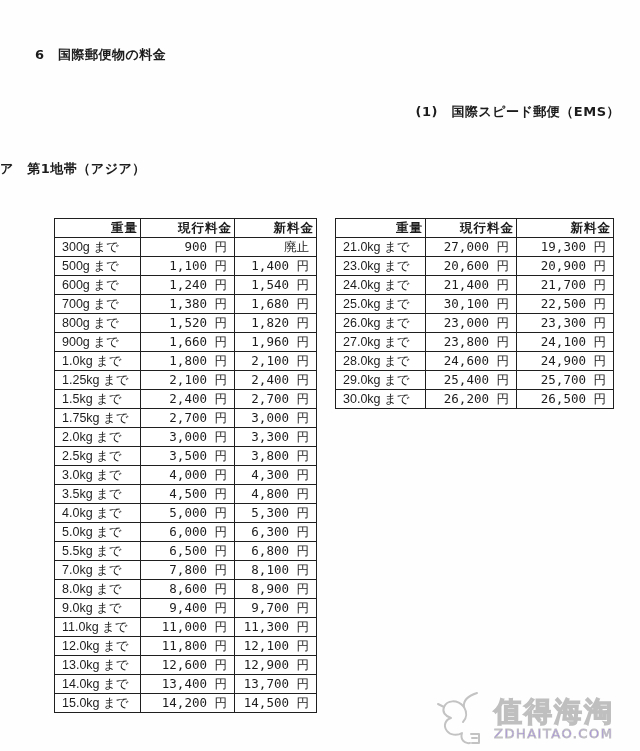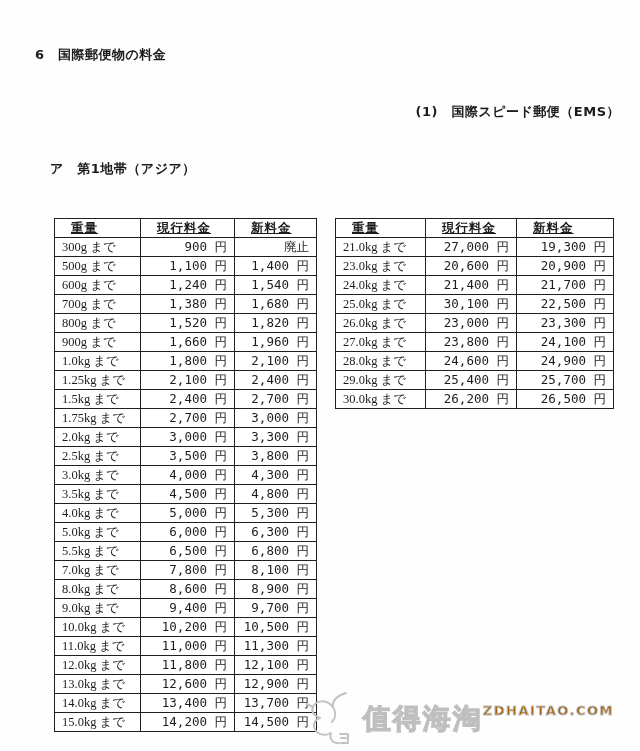--- a/index.html
+++ b/index.html
@@ -21,21 +21,21 @@
   .headings {
     padding-top: 7px;
     line-height: 19px;
     font-size: 13px;
     font-weight: bold;
     letter-spacing: 0.5px;
     white-space: pre;
   }
   .h1 { margin-left: 35px; }
   .h2 { margin-left: 42px; text-align: right; }
-  .h3 { margin-left: 50px; }
+  .h3 { }
   .tables {
     display: flex;
     align-items: flex-start;
     margin-left: 54px;
     margin-top: 2px;
     gap: 18px;
   }
   table.rates {
     border-collapse: collapse;
     table-layout: fixed;
@@ -47,64 +47,63 @@
     border: 1.6px solid #1f1f1f;
     height: 18px;
     padding: 0 7px;
     font-size: 12.5px;
     line-height: 18px;
     overflow: hidden;
     white-space: nowrap;
   }
   table.rates th {
     font-weight: bold;
-    text-align: left;
+    text-align: right;
     letter-spacing: 1px;
-    padding: 0 16px;
-    text-decoration: underline;
+    padding: 0 2px;
   }
   table.rates-left  col.c-weight { width: 86px; }
   table.rates-left  col.c-cur    { width: 94px; }
   table.rates-left  col.c-new    { width: 82px; }
   table.rates-right col.c-weight { width: 90px; }
   table.rates-right col.c-cur    { width: 91px; }
   table.rates-right col.c-new    { width: 97px; }
   td.wcol {
     text-align: left;
-    font-family: Liberation Serif, serif;
+    font-family: Liberation Sans, sans-serif;
   }
   td.pcol {
     text-align: right;
     font-family: "DejaVu Sans Mono", "DejaVu Sans", monospace;
   }
   .watermark {
     position: absolute;
     right: 6px;
     bottom: 3px;
     display: flex;
     align-items: center;
     gap: 5px;
     user-select: none;
   }
   .wm-logo { flex: 0 0 auto; }
-  .wm-text { display: flex; flex-direction: row; align-items: flex-start; }
+  .wm-text { display: flex; flex-direction: column; align-items: flex-start; }
   .wm-brand {
     font-size: 28px;
     font-weight: bold;
     letter-spacing: 2px;
     line-height: 30px;
     color: #f4f4f4;
     -webkit-text-stroke: 1.2px #bfbfbf;
   }
   .wm-site {
     font-size: 13px;
-    font-weight: bold;
+    font-weight: normal;
     letter-spacing: 1.5px;
     line-height: 14px;
-    color: #a16207;
+    color: #8b5cf6;
     -webkit-text-stroke: 0.9px #c3c3c3;
   }
 </style>
 </head>
 <body>
 
 <div class="page">
 
   <div class="headings">
     <div class="h1">6　国際郵便物の料金</div>
@@ -219,25 +218,20 @@
           </tr>
           <tr>
             <td class="wcol">8.0kg まで</td>
             <td class="pcol">8,600 円</td>
             <td class="pcol">8,900 円</td>
           </tr>
           <tr>
             <td class="wcol">9.0kg まで</td>
             <td class="pcol">9,400 円</td>
             <td class="pcol">9,700 円</td>
-          </tr>
-          <tr>
-            <td class="wcol">10.0kg まで</td>
-            <td class="pcol">10,200 円</td>
-            <td class="pcol">10,500 円</td>
           </tr>
           <tr>
             <td class="wcol">11.0kg まで</td>
             <td class="pcol">11,000 円</td>
             <td class="pcol">11,300 円</td>
           </tr>
           <tr>
             <td class="wcol">12.0kg まで</td>
             <td class="pcol">11,800 円</td>
             <td class="pcol">12,100 円</td>

